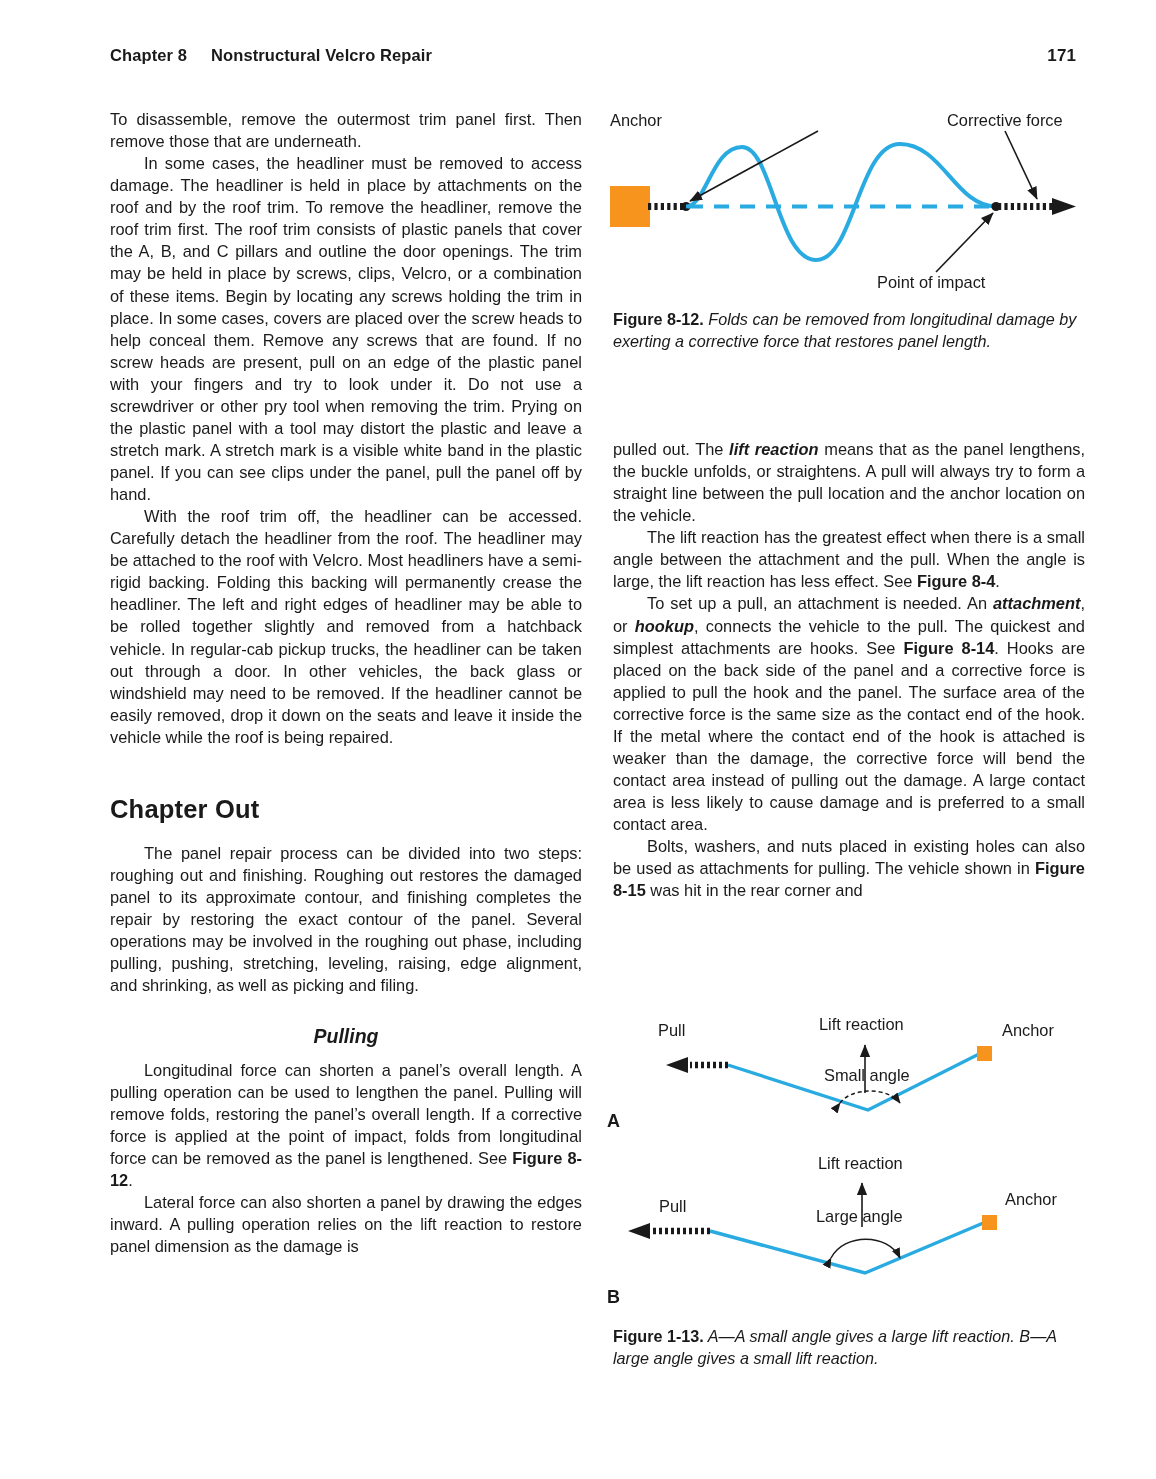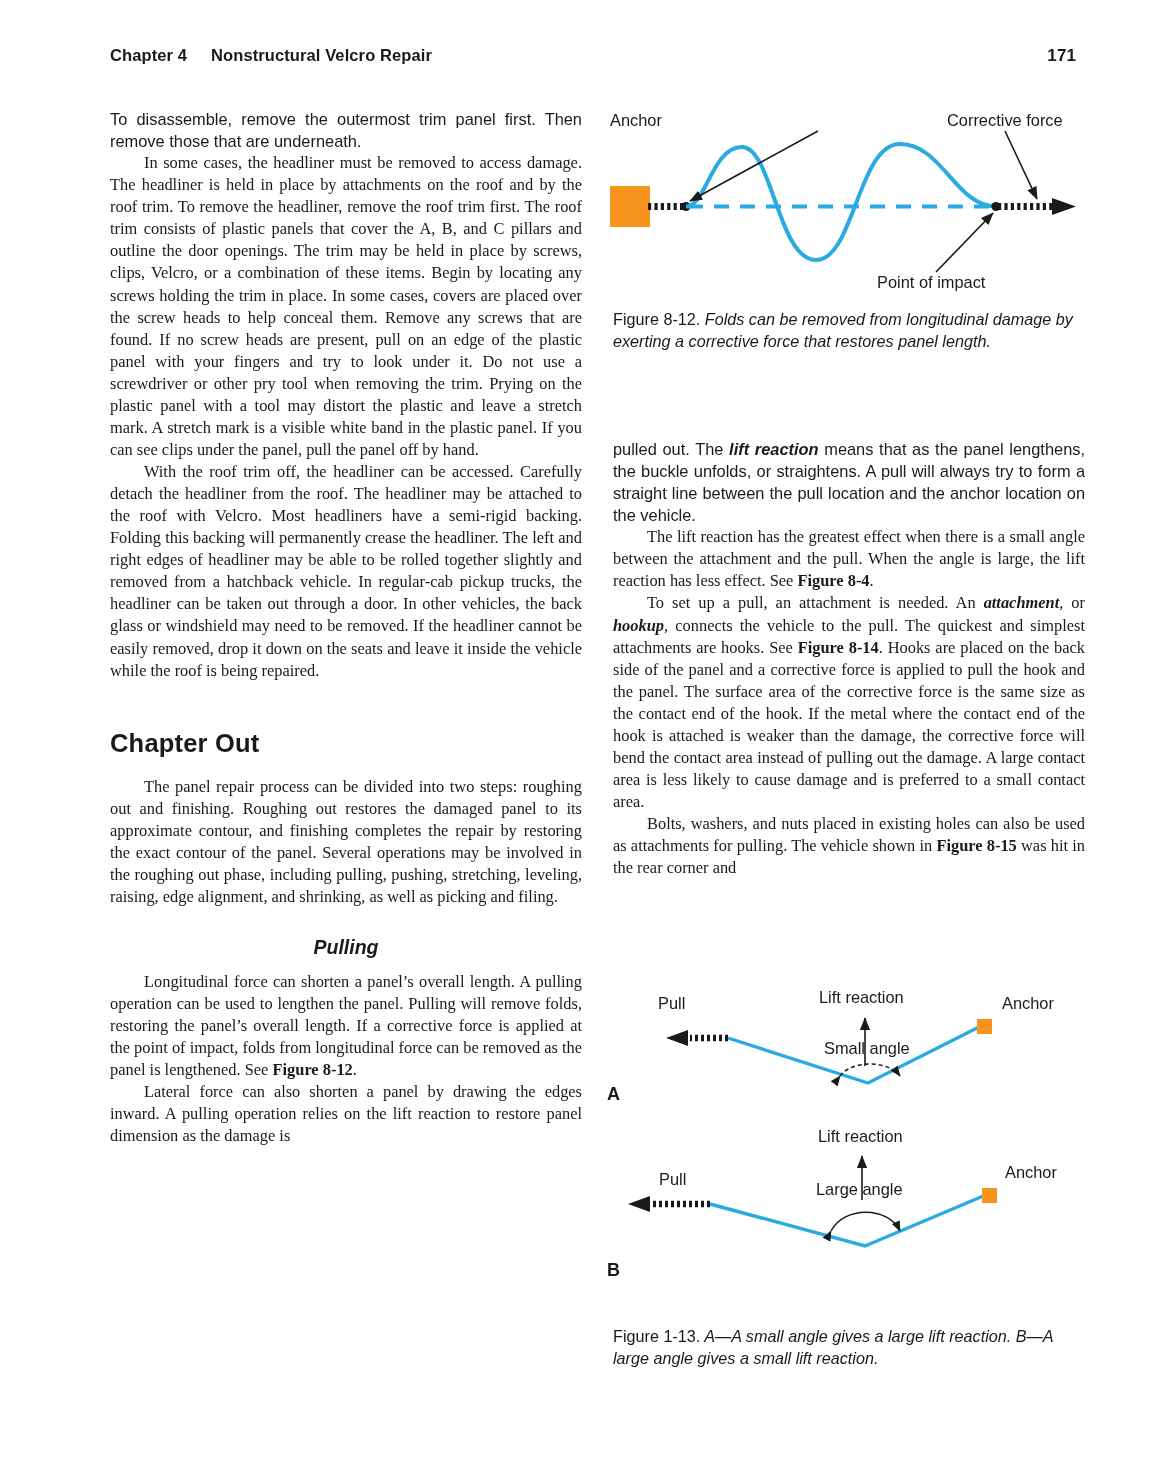--- a/index.html
+++ b/index.html
@@ -48,21 +48,21 @@
     hyphens: none;
   }
   .col-left  { left: 110px;  top: 108px; }
   .col-right { left: 613px;  top: 438px; }
 
   .col p {
     margin: 0;
     text-align: justify;
     text-justify: inter-word;
   }
-  .col p.indent { text-indent: 34px; font-family: Liberation Serif, serif; }
+  .col p.indent { text-indent: 34px; }
   .col p.noindent { text-indent: 0; }
 
   b, .b { font-weight: bold; }
   .bi { font-weight: bold; font-style: italic; }
 
   
   .h1-section {
     font-size: 25.5px;
     font-weight: bold;
     letter-spacing: .2px;
@@ -83,26 +83,26 @@
   .fig-caption {
     position: absolute;
     width: 472px;
     font-size: 16.2px;
     line-height: 1.33;
     font-style: italic;
     text-align: left;
   }
   .fig-caption .lead {
     font-style: normal;
-    font-weight: normal;
+    font-weight: bold;
   }
 
   #fig812 { left: 600px; top: 100px; }
   #fig812cap { left: 613px; top: 309px; }
-  #fig813 { left: 600px; top: 978px; }
+  #fig813 { left: 600px; top: 1005px; }
   #fig813cap { left: 613px; top: 1326px; }
 
   svg { display: block; }
   .fig-label {
     font-family: "Liberation Sans", sans-serif;
     font-size: 16.4px;
     fill: #1a1a1a;
   }
   .fig-label-bold {
     font-family: "Liberation Sans", sans-serif;
@@ -111,21 +111,21 @@
     fill: #1a1a1a;
   }
 </style>
 </head>
 <body>
 
 <div class="page">
 
   <div class="runhead">
     <div class="left">
-      <span class="chapter-no">Chapter 4</span>
+      <span class="chapter-no">Chapter 8</span>
       <span>Nonstructural Velcro Repair</span>
     </div>
     <span class="pageno">171</span>
   </div>
 
   <div class="col col-left">
     <p class="noindent">To disassemble, remove the outermost trim panel first. Then remove those that are underneath.</p>
     <p class="indent">In some cases, the headliner must be removed to access damage. The headliner is held in place by attachments on the roof and by the roof trim. To remove the headliner, remove the roof trim first. The roof trim consists of plastic panels that cover the A, B, and C pillars and outline the door openings. The trim may be held in place by screws, clips, Velcro, or a combination of these items. Begin by locating any screws holding the trim in place. In some cases, covers are placed over the screw heads to help conceal them. Remove any screws that are found. If no screw heads are present, pull on an edge of the plastic panel with your fingers and try to look under it. Do not use a screwdriver or other pry tool when removing the trim. Prying on the plastic panel with a tool may distort the plastic and leave a stretch mark. A stretch mark is a visible white band in the plastic panel. If you can see clips under the panel, pull the panel off by hand.</p>
     <p class="indent">With the roof trim off, the headliner can be accessed. Carefully detach the headliner from the roof. The headliner may be attached to the roof with Velcro. Most headliners have a semi-rigid backing. Folding this backing will permanently crease the headliner. The left and right edges of headliner may be able to be rolled together slightly and removed from a hatchback vehicle. In regular-cab pickup trucks, the headliner can be taken out through a door. In other vehicles, the back glass or windshield may need to be removed. If the headliner cannot be easily removed, drop it down on the seats and leave it inside the vehicle while the roof is being repaired.</p>
 

